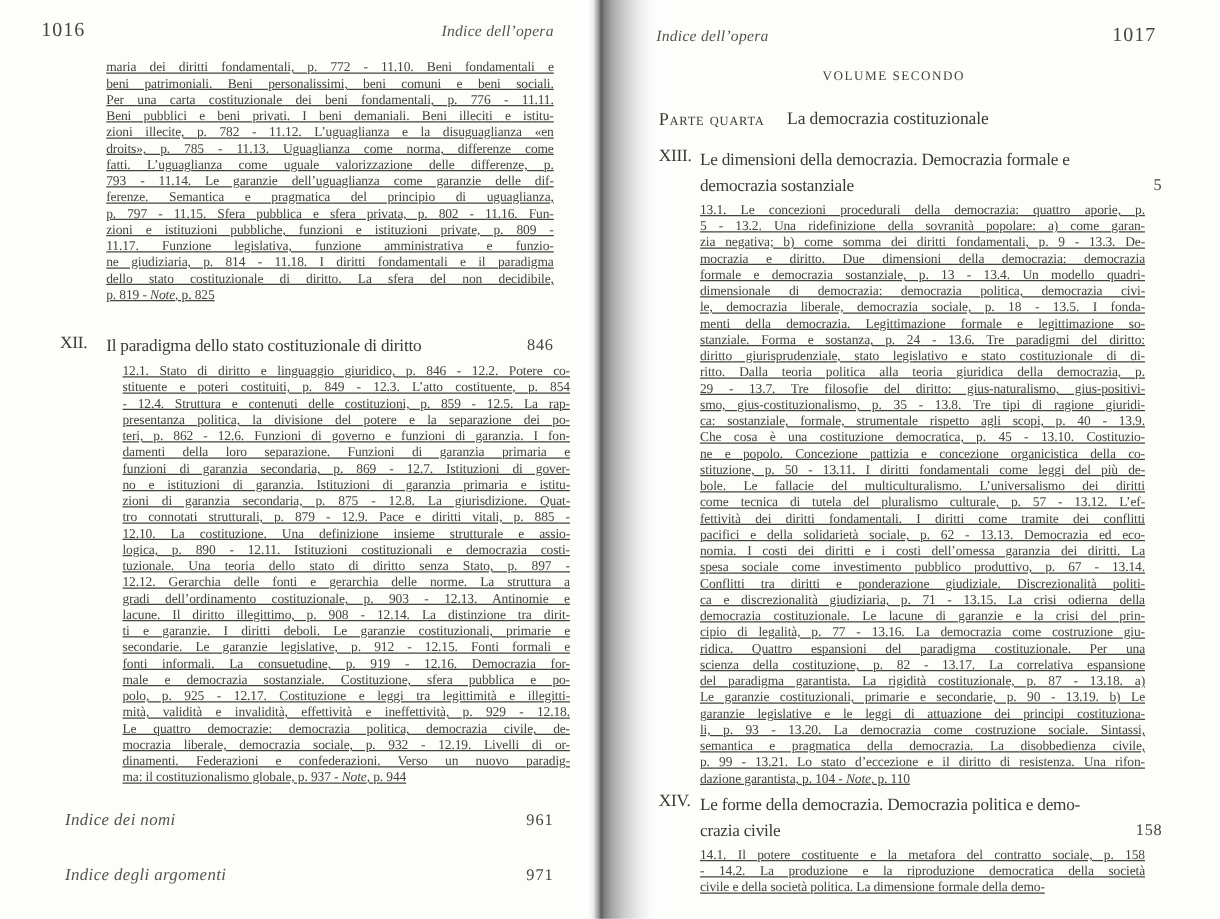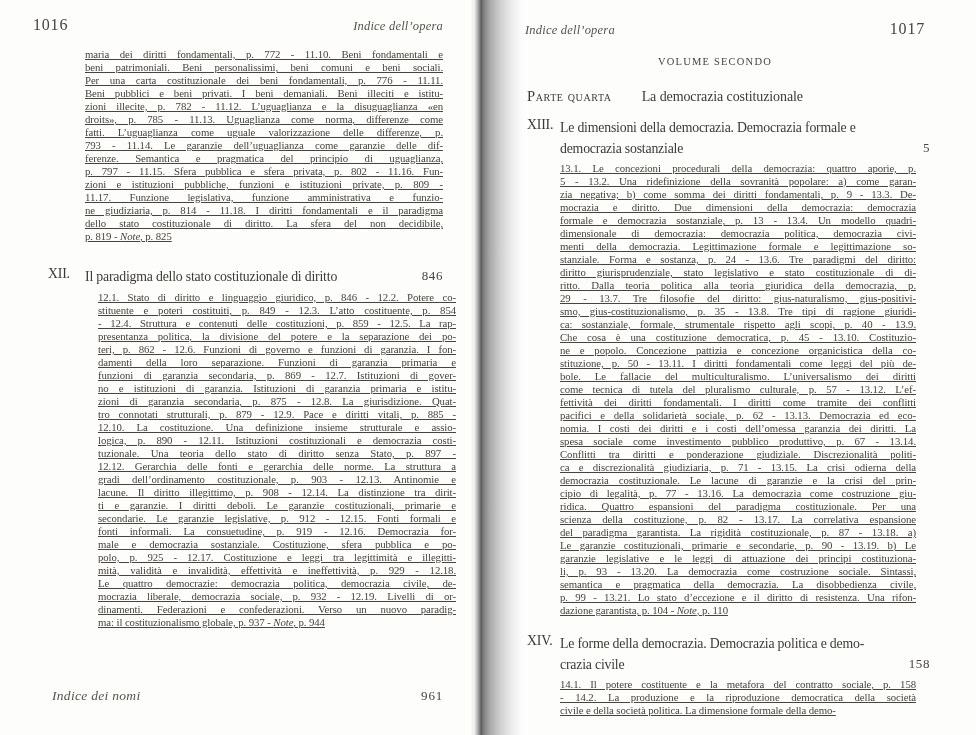--- a/index.html
+++ b/index.html
@@ -32,28 +32,28 @@
   
   .chapter{position:absolute;}
   .ch-num{position:absolute;left:0;top:0;font-size:13.8px;letter-spacing:-.2px;color:var(--ink-strong);}
   .ch-title{font-size:13.8px;line-height:21px;letter-spacing:-.2px;color:var(--ink-strong);}
   .ch-title-lp{padding-left:37px;}
   .ch-title-rp{padding-left:33px;}
   .ch-page{position:absolute;right:0;bottom:3px;font-size:13px;letter-spacing:.6px;color:var(--ink);}
 
   
   .volume{font-size:10.5px;letter-spacing:1.2px;text-align:center;color:var(--ink);}
-  .part-row{display:flex;align-items:center;gap:30px;}
+  .part-row{display:flex;align-items:flex-start;gap:18px;}
   .part-label{font-variant:small-caps;font-size:14.5px;letter-spacing:.6px;color:var(--ink-strong);}
   .part-title{font-size:14px;letter-spacing:-.1px;color:var(--ink-strong);}
 
   
   .back-row{display:flex;justify-content:space-between;align-items:baseline;}
   .back-title{font-style:italic;font-size:13.5px;color:var(--ink-soft);letter-spacing:.3px;}
-  .back-page{font-size:13px;letter-spacing:.8px;color:var(--ink);margin-top:40px;}
+  .back-page{font-size:13px;letter-spacing:.8px;color:var(--ink);}
 
   
   .gutter{
     left:470px;top:0;width:58px;height:735px;pointer-events:none;
     background:linear-gradient(90deg,
       #ffffff 0%, #ececec 8%, #9a9a9a 15%, var(--gutter-dark) 19%,
       #828282 24%, #a8a8a8 34%, #cfcfcf 52%, #ececec 72%, #fbfbfb 88%, #ffffff 100%);
   }
 </style>
 </head>
@@ -157,20 +157,21 @@
     <div class="ch-page">5</div>
   </div>
 
   <div class="abs summary" style="left:70px;top:162px;width:356px;">
       <div class="tl">13.1. Le concezioni procedurali della democrazia: quattro aporie, p.</div>
       <div class="tl">5 - 13.2. Una ridefinizione della sovranità popolare: a) come garan-</div>
       <div class="tl">zia negativa; b) come somma dei diritti fondamentali, p. 9 - 13.3. De-</div>
       <div class="tl">mocrazia e diritto. Due dimensioni della democrazia: democrazia</div>
       <div class="tl">formale e democrazia sostanziale, p. 13 - 13.4. Un modello quadri-</div>
       <div class="tl">dimensionale di democrazia: democrazia politica, democrazia civi-</div>
+      <div class="tl">le, democrazia liberale, democrazia sociale, p. 18 - 13.5. I fonda-</div>
       <div class="tl">menti della democrazia. Legittimazione formale e legittimazione so-</div>
       <div class="tl">stanziale. Forma e sostanza, p. 24 - 13.6. Tre paradigmi del diritto:</div>
       <div class="tl">diritto giurisprudenziale, stato legislativo e stato costituzionale di di-</div>
       <div class="tl">ritto. Dalla teoria politica alla teoria giuridica della democrazia, p.</div>
       <div class="tl">29 - 13.7. Tre filosofie del diritto: gius-naturalismo, gius-positivi-</div>
       <div class="tl">smo, gius-costituzionalismo, p. 35 - 13.8. Tre tipi di ragione giuridi-</div>
       <div class="tl">ca: sostanziale, formale, strumentale rispetto agli scopi, p. 40 - 13.9.</div>
       <div class="tl">Che cosa è una costituzione democratica, p. 45 - 13.10. Costituzio-</div>
       <div class="tl">ne e popolo. Concezione pattizia e concezione organicistica della co-</div>
       <div class="tl">stituzione, p. 50 - 13.11. I diritti fondamentali come leggi del più de-</div>

